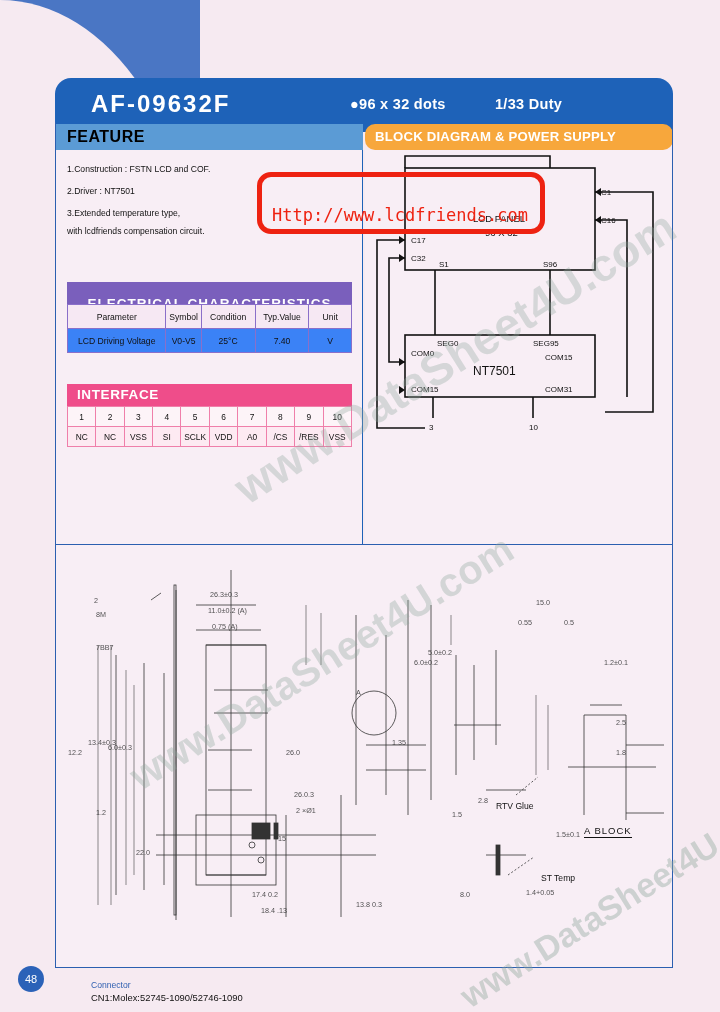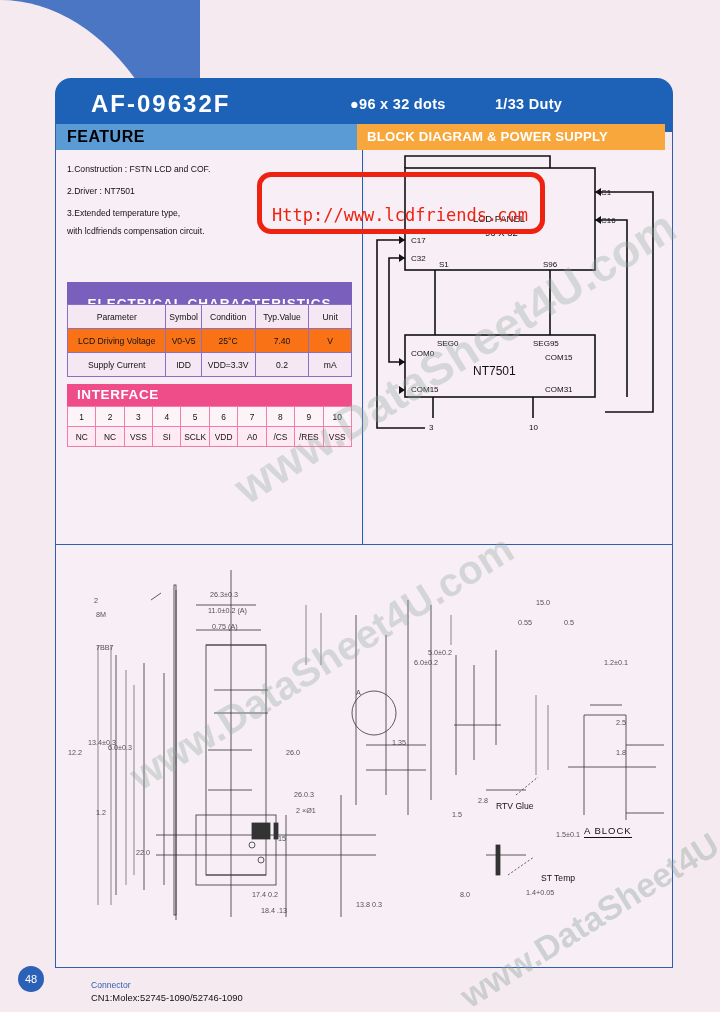--- a/index.html
+++ b/index.html
@@ -52,23 +52,23 @@
     font-size:14.5px; font-weight:bold; letter-spacing:.3px;
   }
 
   
   #feature-hdr{
     position:absolute; left:0; top:56px; width:308px; height:26px;
     background:#5b9bd5; color:#000000;
     font-size:16px; font-weight:bold; padding:4px 0 16px 12px; letter-spacing:.5px;
   }
   #block-hdr{
-    position:absolute; left:302px; top:56px; width:308px; height:26px;
+    position:absolute; left:310px; top:56px; width:308px; height:26px;
     background:#f7a73c; color:#fff;
-    font-size:13.2px; font-weight:bold; padding:5px 0 0 10px; letter-spacing:.2px;
+    font-size:13.2px; font-weight:bold; padding:5px 0 0 10px; letter-spacing:.2px;border-radius:10px;
   }
 
   
   #left-pane{
     position:absolute; left:0; top:82px; width:308px; height:394px;
     background:#f8eef5; border-right:1.5px solid #1e62b8;
   }
   #right-pane{
     position:absolute; left:310px; top:82px; width:308px; height:394px;
     background:#f8eef5;
@@ -93,21 +93,21 @@
     position:absolute; left:12px; top:214px; width:285px; height:22px;
     background:#7a5fbc; color:#fff; font-size:13.5px; font-weight:bold;
     letter-spacing:1px; text-align:center; padding-top:14px;
   }
   #ec-table{
     position:absolute; left:12px; top:236px; width:285px;
     border-collapse:collapse; font-size:8.6px; color:#111;
   }
   #ec-table td{
     border:1px solid #8a6fc9; text-align:center; height:24px;
-    background:#f97316; padding:0 1px;
+    background:#3b82f6; padding:0 1px;
   }
   #ec-table tr:nth-child(odd) td{ background:#f6e8f3; }
 
   
   #if-hdr{
     position:absolute; left:12px; top:316px; width:285px; height:22px;
     background:#ef4d8a; color:#fff; font-size:13.5px; font-weight:bold;
     letter-spacing:.6px; padding:3px 12px 0 10px;
   }
   #if-table{
@@ -258,27 +258,20 @@
       <td style="width:52px">Condition</td>
       <td style="width:52px">Typ.Value</td>
       <td style="width:41px">Unit</td>
     </tr>
     <tr>
       <td>LCD  Driving  Voltage</td>
       <td>V0-V5</td>
       <td>25°C</td>
       <td>7.40</td>
       <td>V</td>
-    </tr>
-    <tr>
-      <td>Supply  Current</td>
-      <td>IDD</td>
-      <td>VDD=3.3V</td>
-      <td>0.2</td>
-      <td>mA</td>
     </tr>
   </tbody>
     </table>
 
   <div id="if-hdr">INTERFACE</div>
   <table id="if-table">
     <tbody>
         <tr class="pin-nums">
       <td>1</td>
       <td>2</td>

